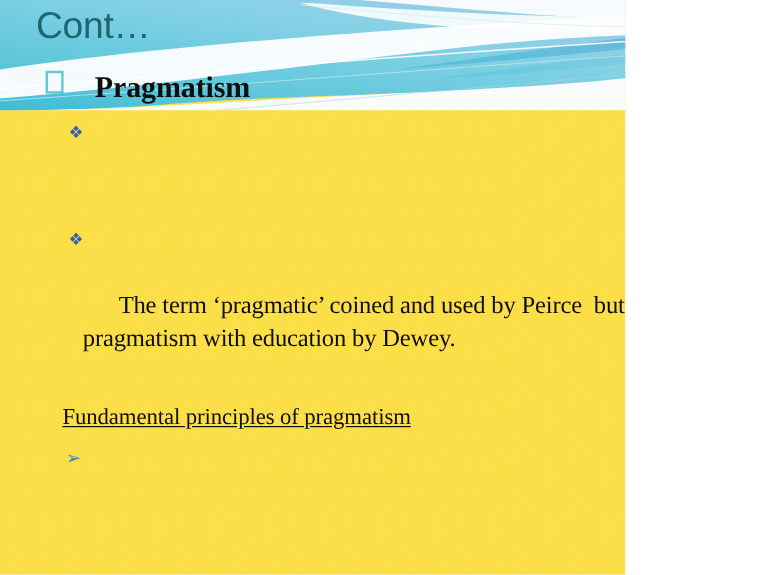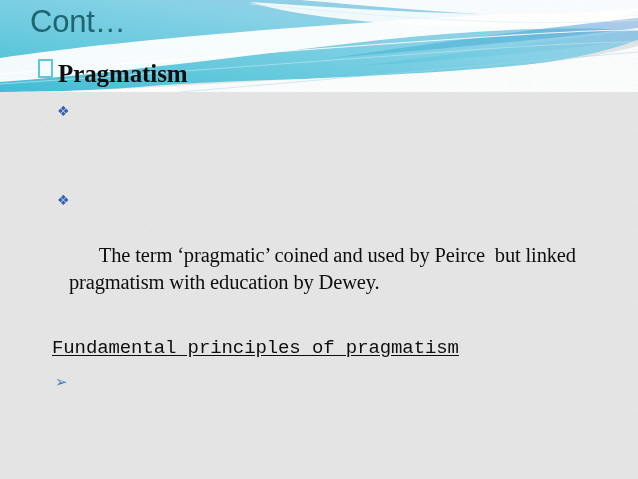--- a/index.html
+++ b/index.html
@@ -3,24 +3,24 @@
 <meta charset="utf-8">
 <style>
   html, body {
     margin: 0;
     padding: 0;
     background: #ffffff;
   }
 
   #slide {
     position: relative;
-    width: 638px;
+    width: 521px;
     height: 479px;
     overflow: hidden;
-    background: #e5e5e5;
+    background: #fde047;
     font-family: "Liberation Serif", serif;
     -webkit-font-smoothing: antialiased;
   }
 
   
   #texture {
     position: absolute;
     inset: 0;
     pointer-events: none;
     z-index: 5;
@@ -68,21 +68,21 @@
     position: absolute;
     left: 0;
     top: 58px;
     width: 638px;
     z-index: 4;
     color: #0d0d0d;
   }
 
   .lvl1 {
     position: relative;
-    padding-left: 38px;
+    padding-left: 59px;
     font-size: 25px;
     font-weight: bold;
     line-height: 32px;
     letter-spacing: -0.1px;
   }
   .lvl1 .marker {
     position: absolute;
     left: 38px;
     top: 1px;
     width: 15px;
@@ -108,21 +108,21 @@
     left: 0;
     top: 0;
     color: #2e63b0;
     font-family: "DejaVu Sans", sans-serif;
     font-size: 14px;
     line-height: 27.5px;
   }
 
   .plain {
     margin-left: 52px;
-    font-family: Liberation Mono, monospace;
+    font-family: Liberation Serif, serif;
     font-size: 19px;
     line-height: 30px;
     letter-spacing: -0.1px;
     color: #0d0d0d;
   }
   .plain .u {
     text-decoration: underline;
     text-underline-offset: 2px;
   }
 

